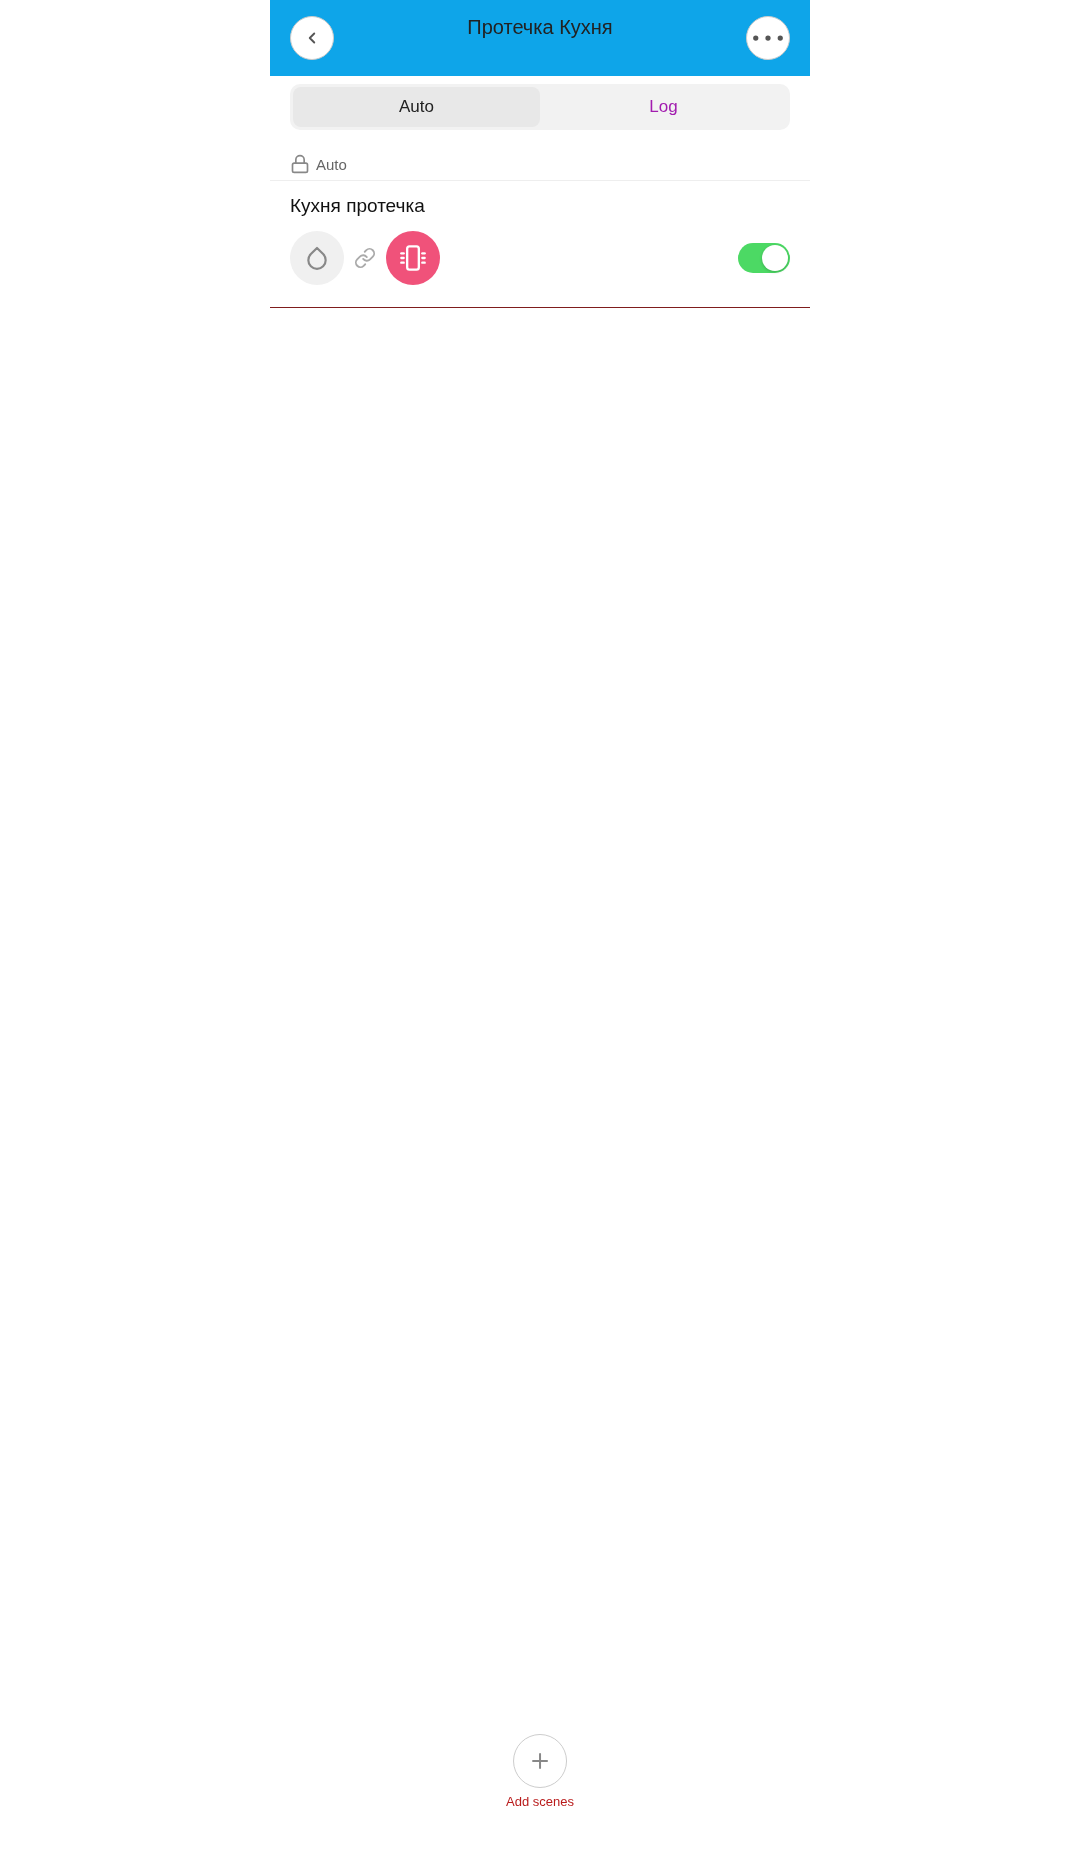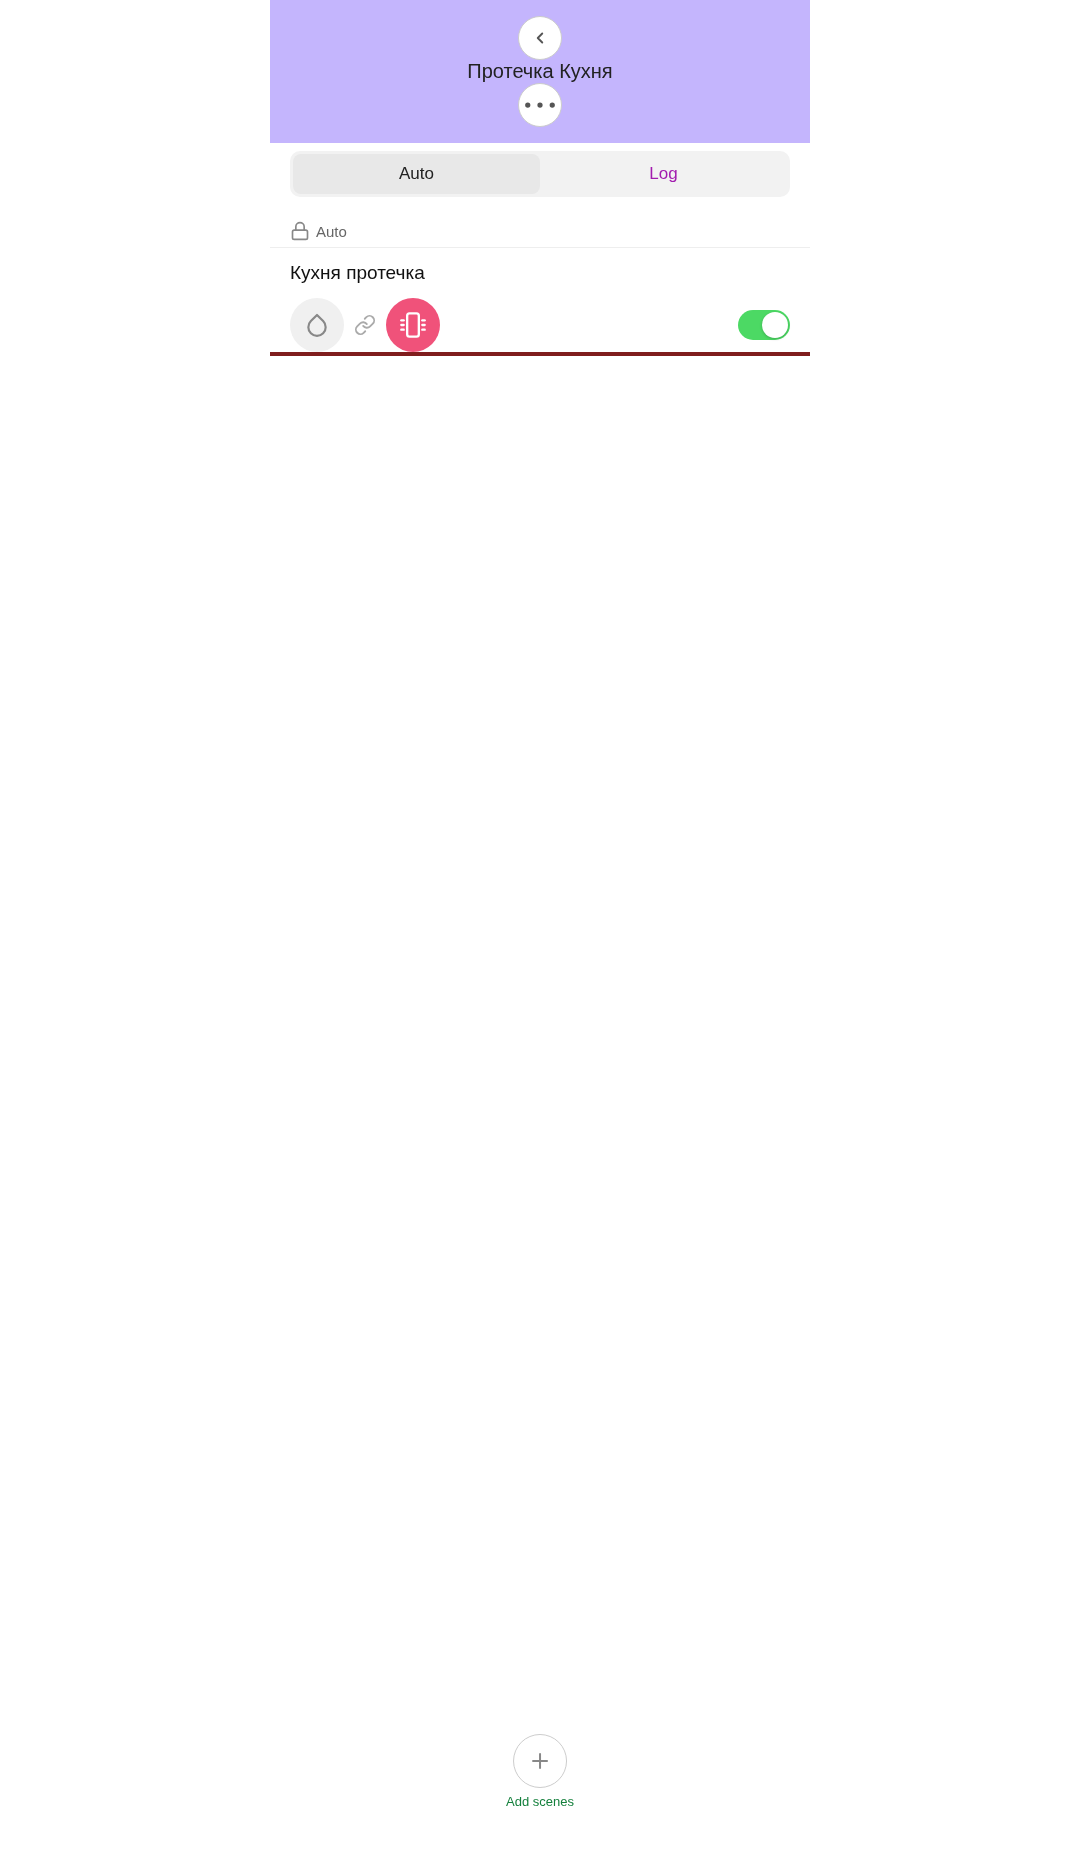--- a/index.html
+++ b/index.html
@@ -15,25 +15,23 @@
       width: 100%;
       max-width: 540px;
       margin: 0 auto;
       min-height: 100vh;
       position: relative;
     }
 
     
     .header {
       display: flex;
-      align-items: center;
       justify-content: space-between;
       padding: 16px 20px;
-      background: #c4b5fd;
-      flex-direction: column;
+      background: #0ea5e9;
     }
 
     .header-back-btn {
       width: 44px;
       height: 44px;
       border-radius: 50%;
       border: 1.5px solid #cccccc;
       background: #ffffff;
       display: flex;
       align-items: center;
@@ -108,22 +106,22 @@
       align-items: center;
     }
 
     .section-header-label {
       font-size: 15px;
       color: #666666;
     }
 
     
     .automation-card {
-      padding: 14px 20px 0 20px;
-      border-bottom: 4px solid #7f1d1d;
+      padding: 14px 20px 22px 20px;
+      border-bottom: 1px solid #7f1d1d;
     }
 
     .automation-card-title {
       font-size: 19px;
       font-weight: 500;
       color: #111111;
       margin-bottom: 14px;
     }
 
     .automation-card-row {
@@ -216,21 +214,21 @@
       border-radius: 50%;
       border: 1.5px solid #cccccc;
       background: #ffffff;
       display: flex;
       align-items: center;
       justify-content: center;
     }
 
     .add-scenes-label {
       font-size: 13px;
-      color: #15803d;
+      color: #b91c1c;
     }
 
     
     .water-drop-icon {
       width: 26px;
       height: 26px;
     }
 
     .phone-vibrate-icon {
       width: 28px;

